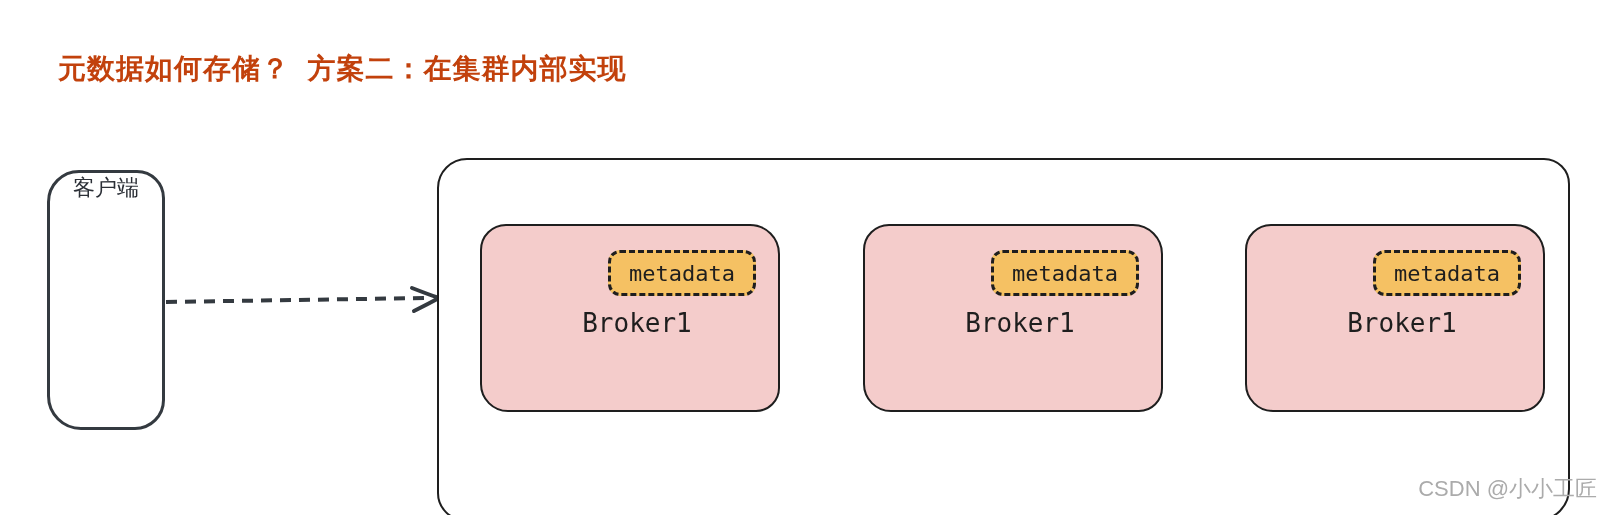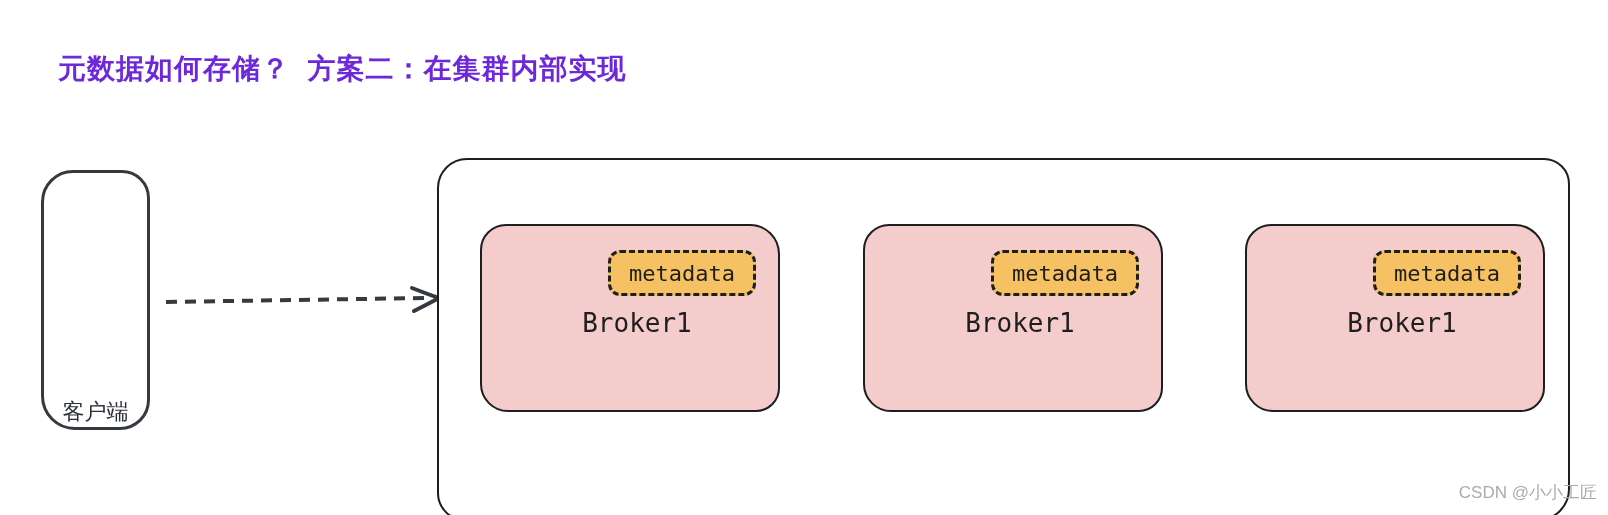--- a/index.html
+++ b/index.html
@@ -19,32 +19,32 @@
     color:var(--ink);
     overflow:hidden;
   }
   .title{
     position:absolute;
     left:58px; top:50px;
     font-size:28px;
     font-weight:bold;
     letter-spacing:1px;
     white-space:pre;
-    color:#6d28d9;
+    color:#c2410c;
   }
   
   .client-box{
     position:absolute;
-    left:41px; top:170px;
-    width:109px; height:260px;
+    left:47px; top:170px;
+    width:118px; height:260px;
     border:3px solid var(--arrow);
     border-radius:32px 28px 30px 34px;
     background:var(--bg);
     display:flex;
-    align-items:flex-end;
+    align-items:flex-start;
     justify-content:center;
   }
   .client-box .label{
     font-size:22px;
     color:#2b2f36;
   }
   
   svg.arrow{
     position:absolute;
     left:0; top:0;
@@ -93,21 +93,21 @@
     text-align:center;
     font-family:"DejaVu Sans Mono", monospace;
     font-size:26px;
     font-weight:500;
     color:var(--ink);
     padding-left:14px;
   }
   .watermark{
     position:absolute;
     right:11px; bottom:11px;
-    font-size:17px;
+    font-size:22px;
     color:var(--watermark);
   }
 </style>
 </head>
 <body>
 
 <div class="title">元数据如何存储？  方案二：在集群内部实现</div>
 
 <div class="client-box">
   <span class="label">客户端</span>

